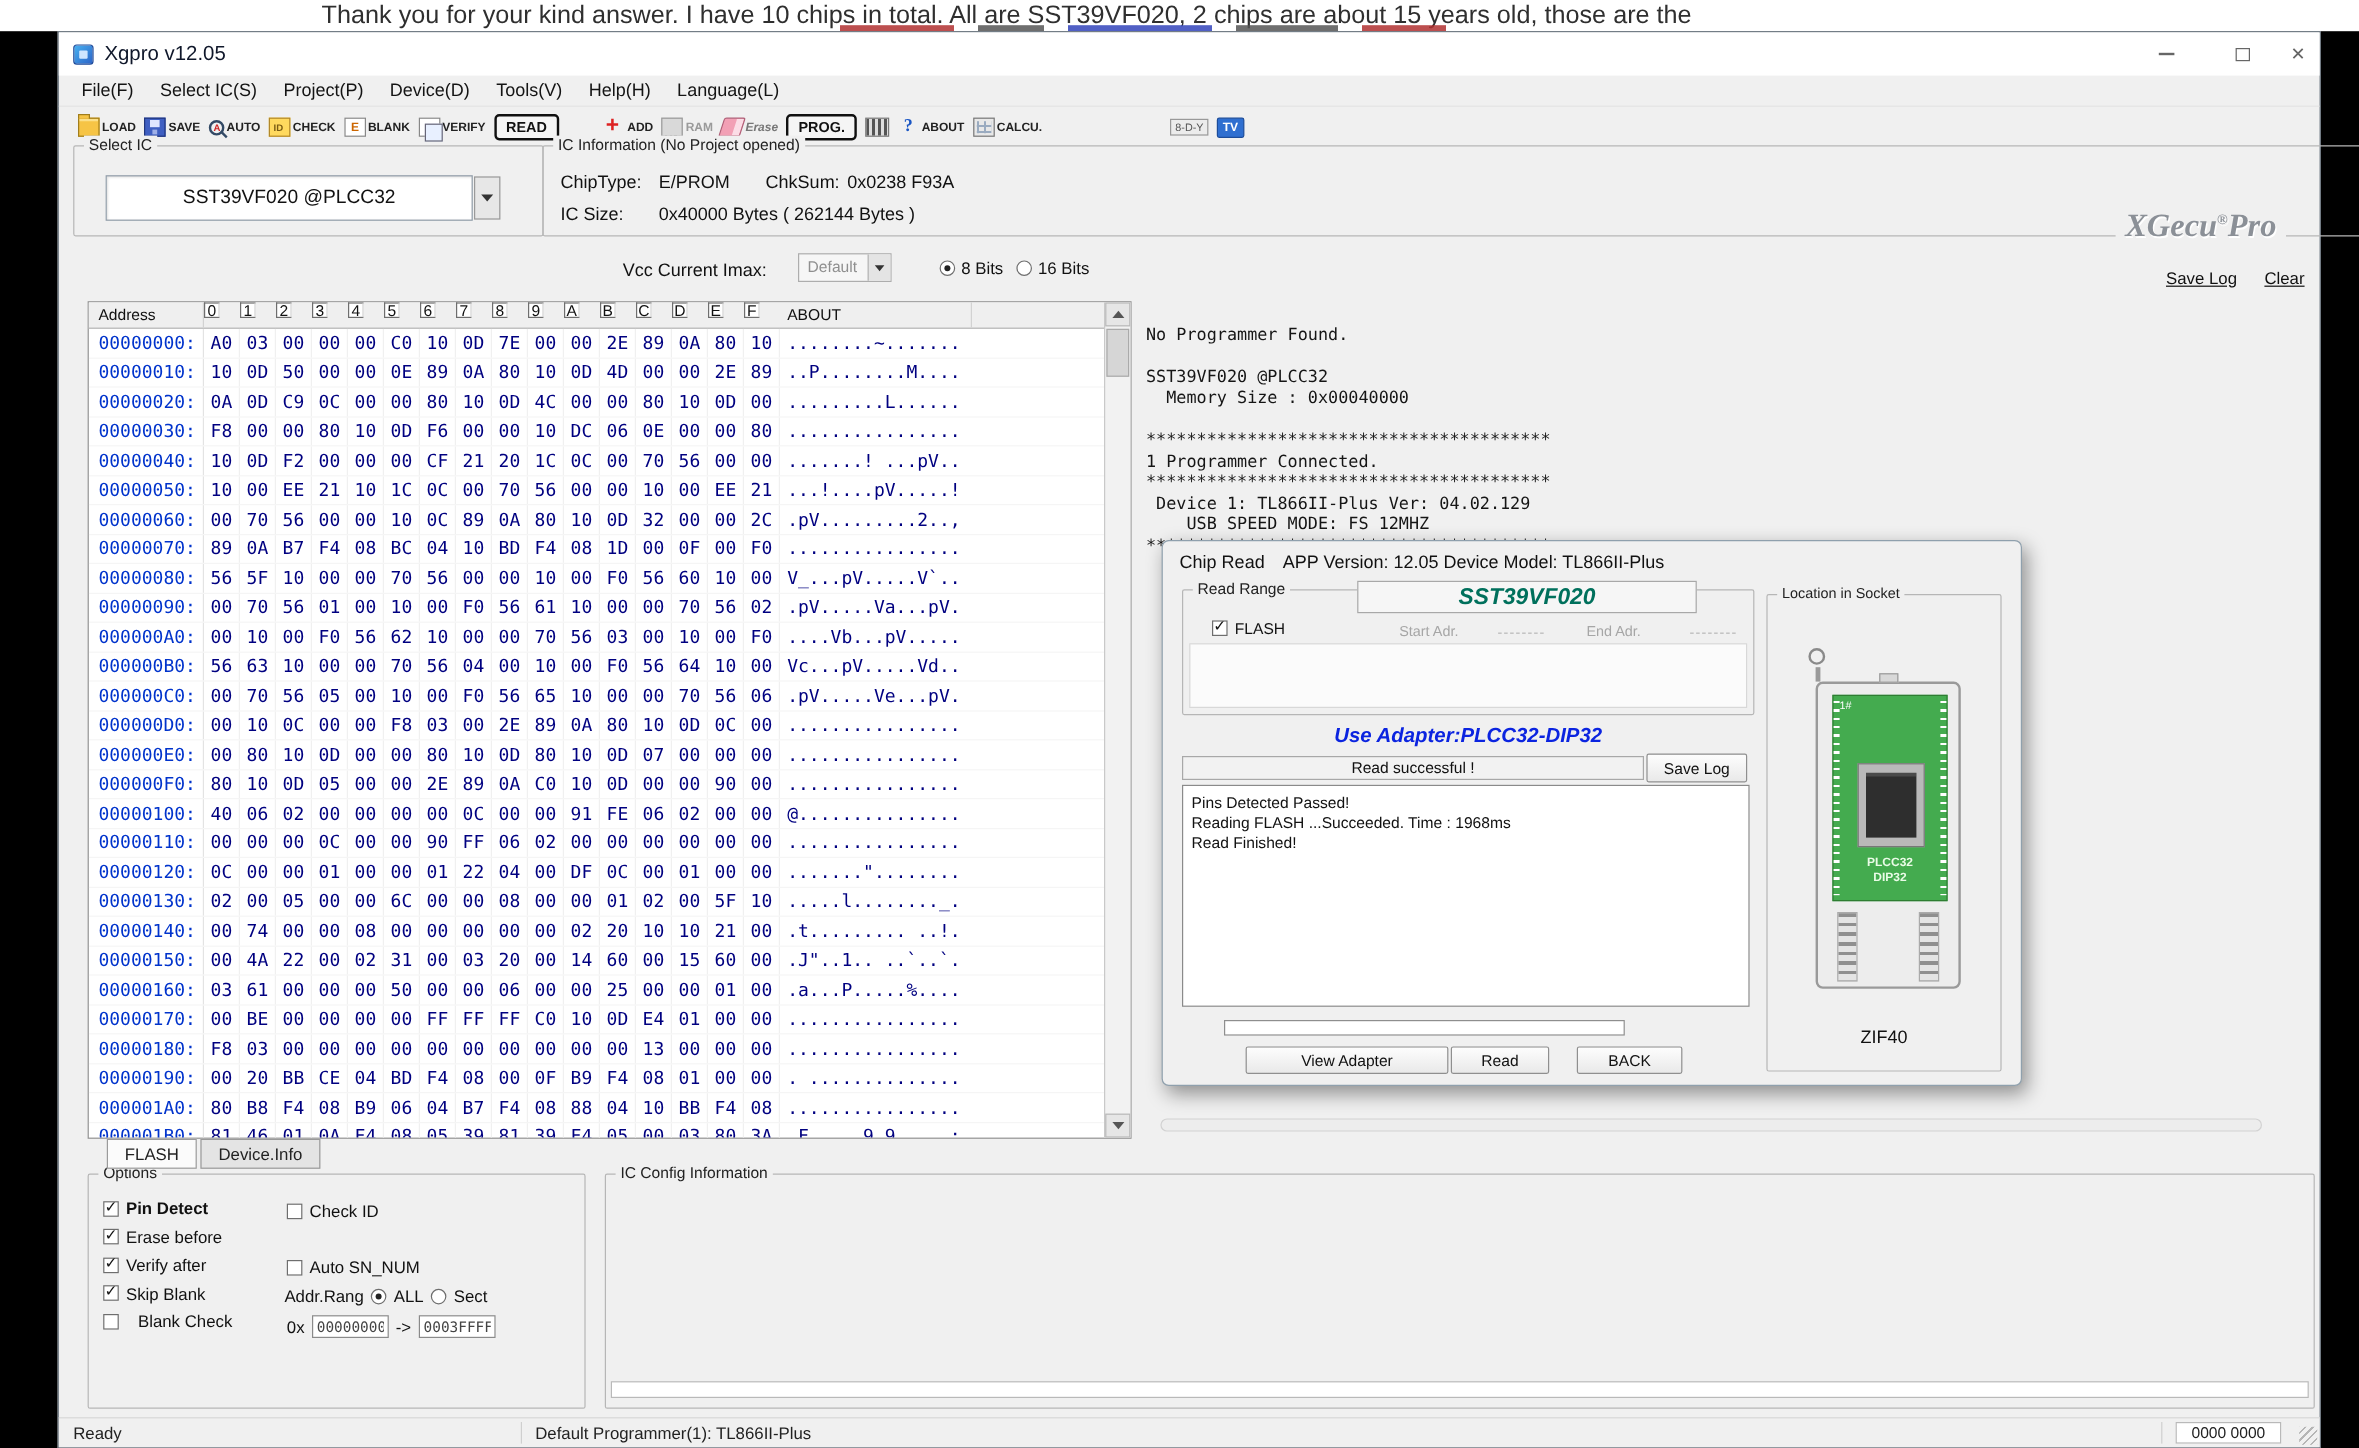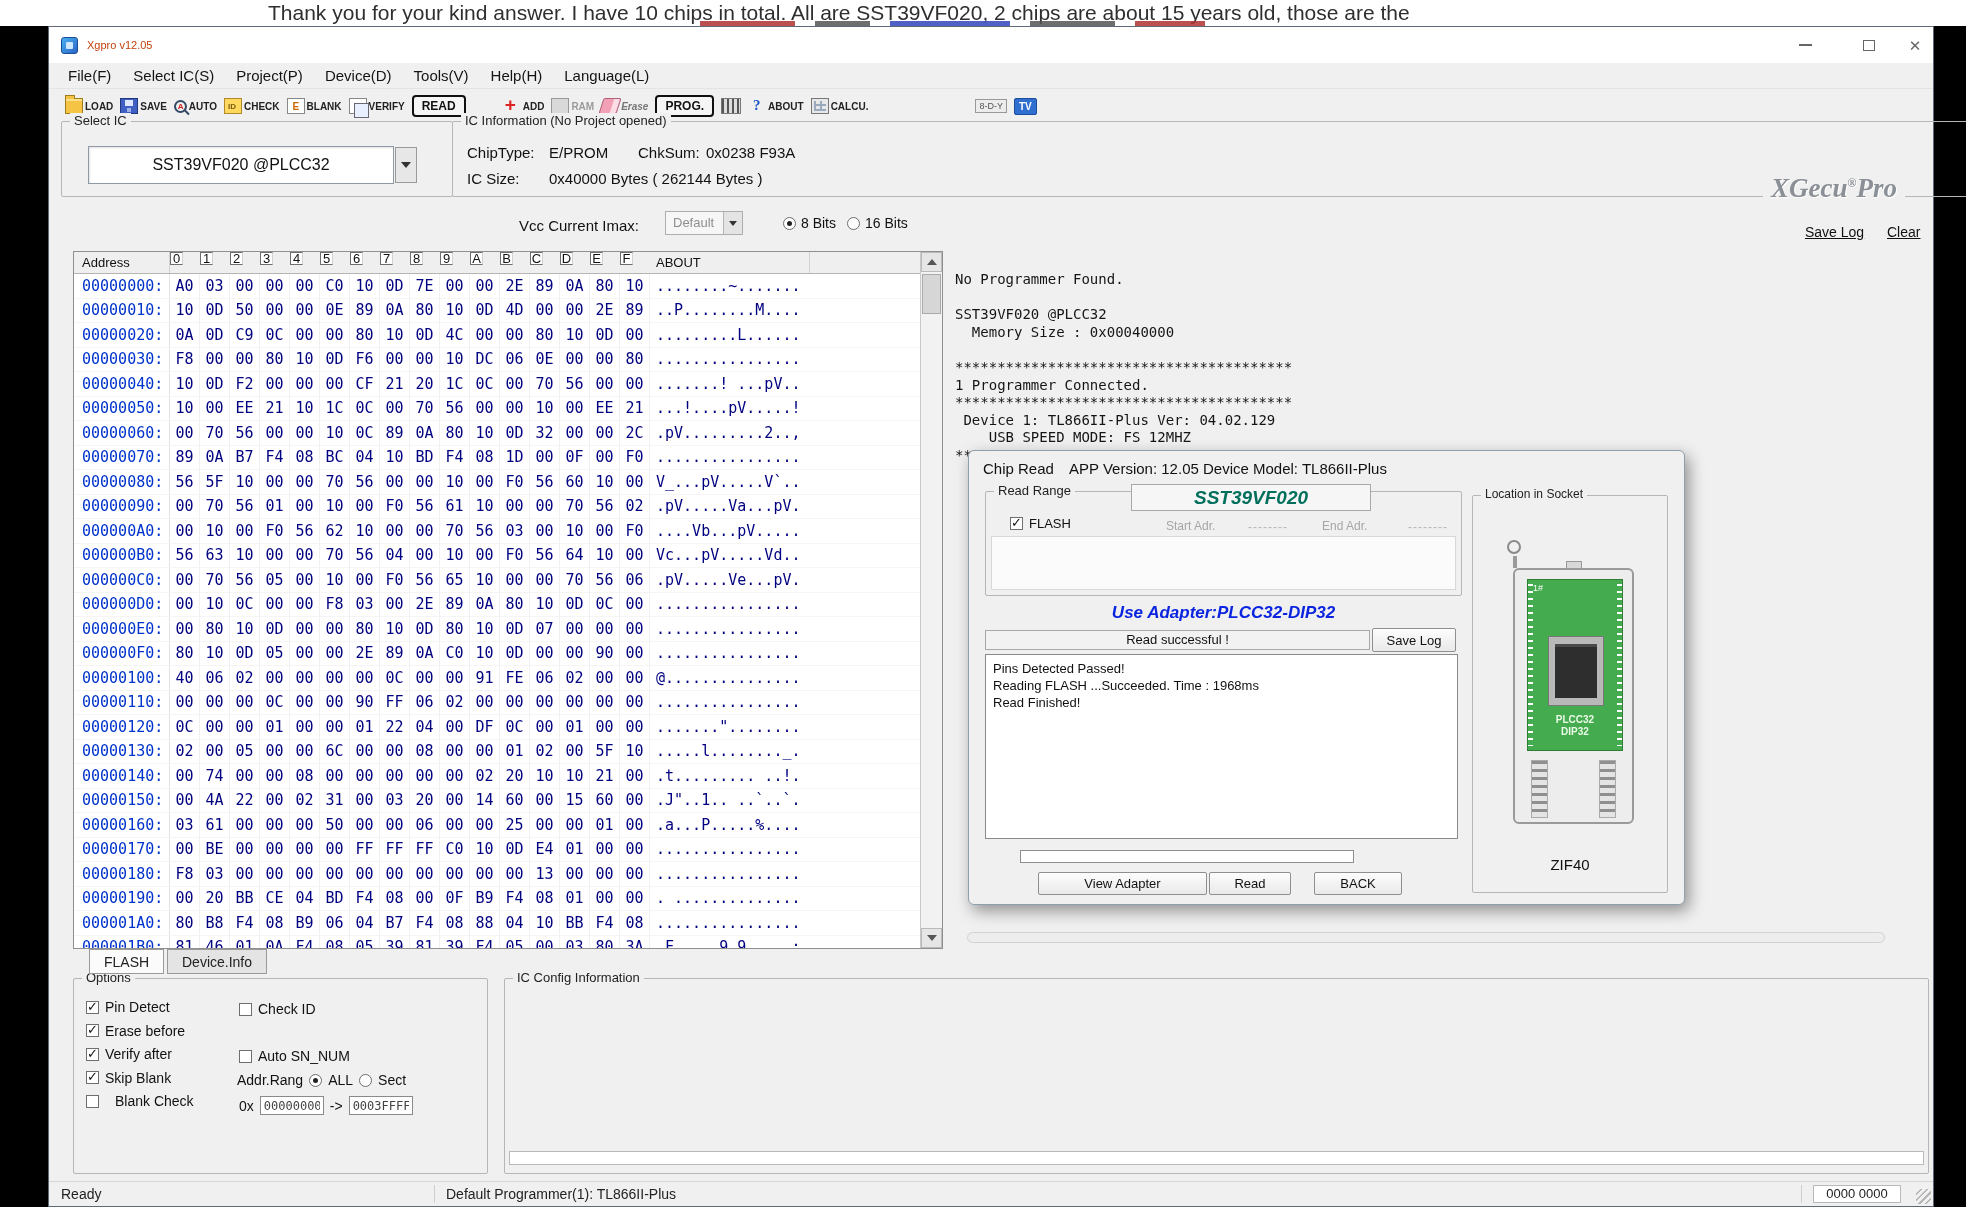--- a/index.html
+++ b/index.html
@@ -12,21 +12,21 @@
 .sliver .m1{left:700px;width:95px;background:#b03030}
 .sliver .m2{left:815px;width:55px;background:#555}
 .sliver .m3{left:890px;width:120px;background:#3344bb}
 .sliver .m4{left:1030px;width:85px;background:#555}
 .sliver .m5{left:1135px;width:70px;background:#b03030}
 
 .win{position:absolute;left:48px;top:26px;width:1886px;height:1181px;background:#f0f0f0;border:1px solid #5e6a75}
 .titlebar{position:absolute;left:0;right:0;top:0;height:36px;background:#fff;display:flex;align-items:center;padding-left:12px;gap:9px}
 .appicon{width:17px;height:17px;border-radius:3px;background:linear-gradient(135deg,#47b0f0,#2c64c8);border:1px solid #1d4a9a;position:relative;flex:none}
 .appicon::after{content:"";position:absolute;left:4px;top:4px;right:4px;bottom:4px;background:#cfe6ff;border-radius:1px}
-.apptitle{font-size:11px;color:#c2410c}
+.apptitle{font-size:17px;color:#0f172a}
 .wbtn{position:absolute;top:0;height:36px;display:flex;align-items:center;justify-content:center;color:#666}
 .wmin{left:1734px;width:44px}.wmax{left:1798px;width:44px}.wclose{left:1846px;width:40px}
 .minglyph{width:13px;height:2px;background:#666}
 .maxglyph{width:12px;height:11px;border:1.5px solid #666}
 .xglyph{font-size:15px;line-height:15px;font-style:normal}
 .menubar{position:absolute;left:0;right:0;top:36px;height:26px;display:flex;align-items:center;padding-left:8px;border-bottom:1px solid #e4e4e4}
 .mi{padding:0 11px;font-size:15px;color:#141414}
 .toolbar{position:absolute;left:0;right:0;top:62px;height:34px;display:flex;align-items:center;padding-left:16px}
 .tbi{display:flex;align-items:center;margin-right:7px}
 .tbi.g1{margin-left:30px}.tbi.g2{margin-left:100px}
@@ -115,21 +115,21 @@
 .dialog{position:absolute;left:919px;top:423px;width:717px;height:455px;background:#f0f0f0;border:1px solid #8fa0ad;border-radius:6px;box-shadow:4px 6px 16px rgba(0,0,0,.4);z-index:10}
 .dtitle{position:absolute;left:14px;top:9px;font-size:15px;color:#111}
 .dsub{position:absolute;left:100px;top:9px;font-size:15px;color:#111}
 .g-range{left:16px;top:40px;width:477px;height:105px}
 .g-range .cap{font-size:13px}
 .rangepanel{position:absolute;left:5px;top:44px;right:5px;bottom:5px;background:#fbfbfb;border:1px solid #d8d8d8}
 .flashrow{position:absolute;left:24px;top:24px;display:flex;align-items:center;gap:6px;font-size:13px;color:#111}
 .adrl{position:absolute;font-size:12px;color:#a6a6a6}
 .adrv{position:absolute;font-size:12px;color:#b5b5b5;letter-spacing:1px}
 .s1{left:180px;top:27px}.v1{left:262px;top:28px}.s2{left:336px;top:27px}.v2{left:422px;top:28px}
-.chipbar{position:absolute;left:162px;top:33px;width:240px;height:27px;background:#f6f6f6;border:1px solid #a8a8a8;display:flex;align-items:center;justify-content:center;z-index:4}
+.chipbar{position:absolute;left:162px;top:33px;width:283px;height:27px;background:#f6f6f6;border:1px solid #a8a8a8;display:flex;align-items:center;justify-content:center;z-index:4}
 .chipbar span{font:italic 700 19px "Liberation Sans",sans-serif;color:#00705c}
 .adapternote{position:absolute;left:16px;top:152px;width:477px;text-align:center;font:italic 700 17px "Liberation Sans",sans-serif;color:#0b24e0}
 .dstatus{position:absolute;left:16px;top:179px;width:385px;height:20px;border:1px solid #a8a8a8;background:#f2f2f2;font-size:13px;line-height:18px;text-align:center;color:#111}
 .btn{position:absolute;background:linear-gradient(#fdfdfd,#e9e9e9);border:1px solid #8f8f8f;border-radius:2px;font-size:13px;display:flex;align-items:center;justify-content:center;color:#111}
 .dsavelog{left:403px;top:177px;width:84px;height:24px}
 .dlog{position:absolute;left:16px;top:203px;width:473px;height:185px;background:#fff;border:1px solid #8a8a8a;padding:5px 7px;font-size:13px;line-height:17px;color:#111}
 .dprog{position:absolute;left:51px;top:399px;width:334px;height:13px;background:#fff;border:1px solid #8e8e8e}
 .bview{left:69px;top:421px;width:169px;height:23px}
 .bread{left:240px;top:421px;width:82px;height:23px}
 .bback{left:345px;top:421px;width:88px;height:23px}
@@ -992,21 +992,21 @@
           <span class="pinrow pl"></span>
           <span class="pinrow pr"></span>
         </div>
         <div class="sockname">ZIF40</div>
       </div>
     </div>
 
     <div class="group g-options">
       <span class="cap">Options</span>
       <div>
-          <div class="orow" style="top: 20px;">
+          <div class="orow" style="top: 20px; font-weight: bold;">
             <span class="cb on"></span>
             <span>Pin Detect</span>
           </div>
           <div class="orow" style="top: 43.6px;">
             <span class="cb on"></span>
             <span>Erase before</span>
           </div>
           <div class="orow" style="top: 67.2px;">
             <span class="cb on"></span>
             <span>Verify after</span>

